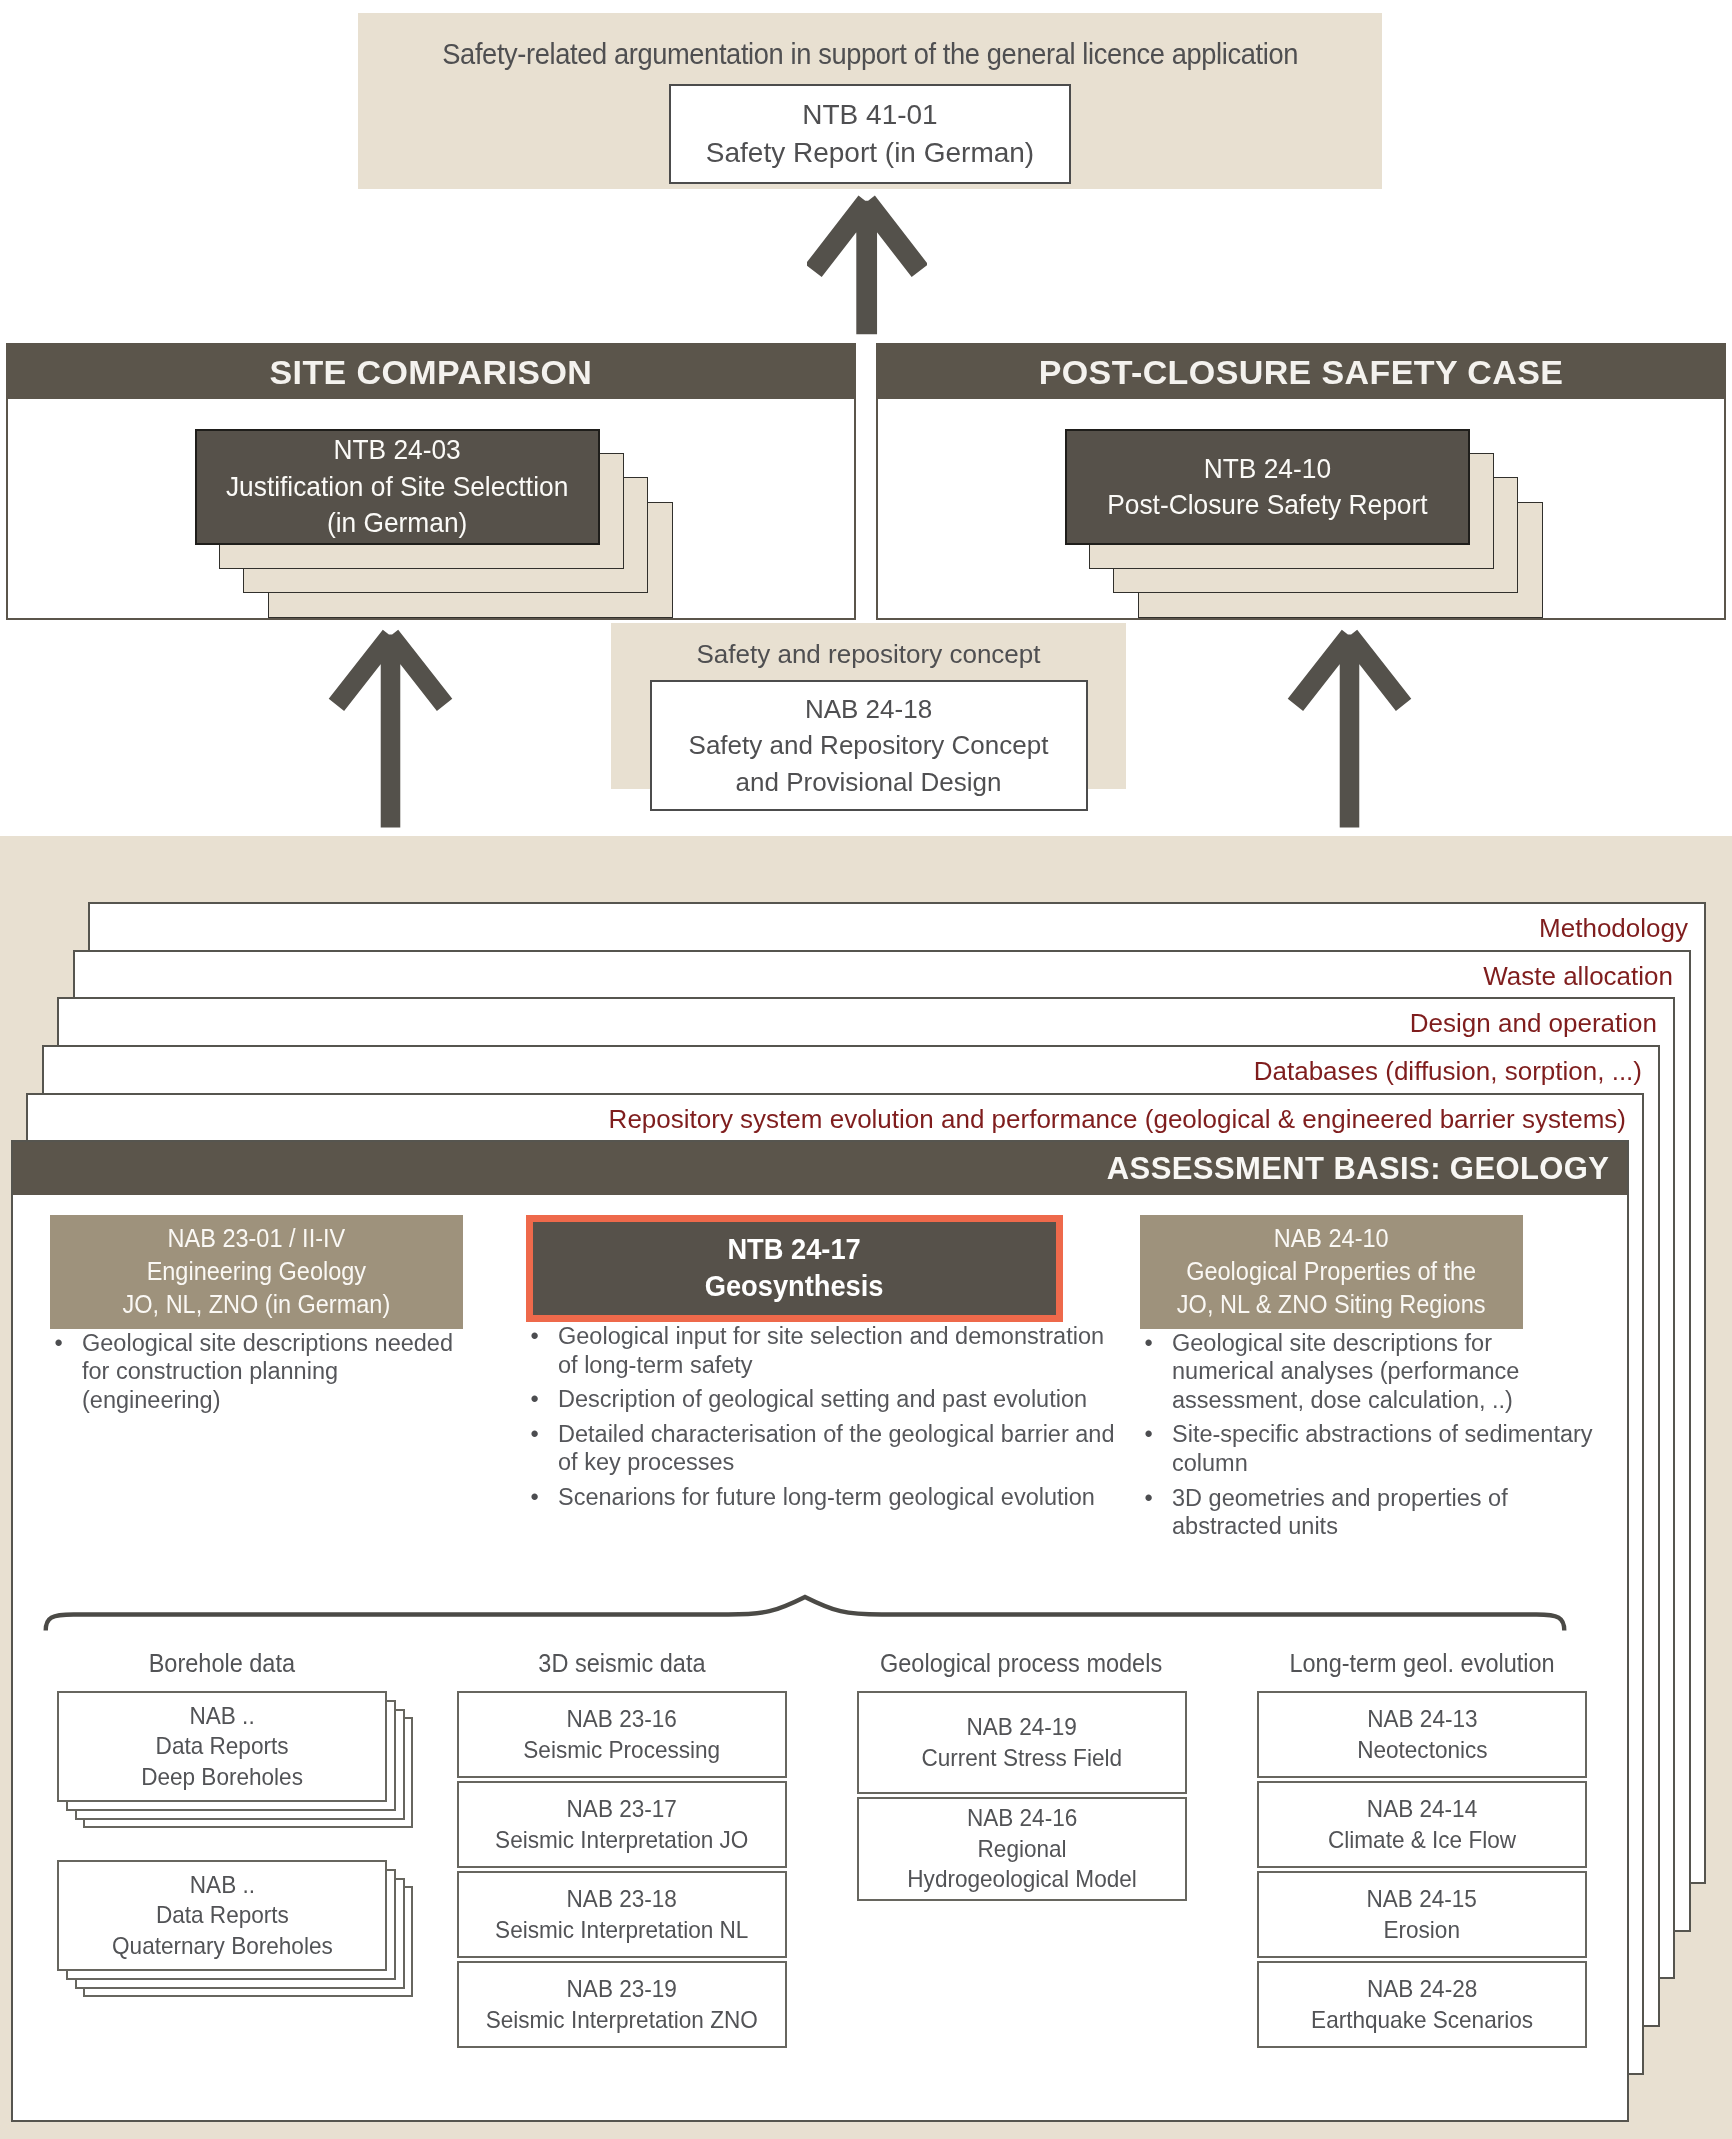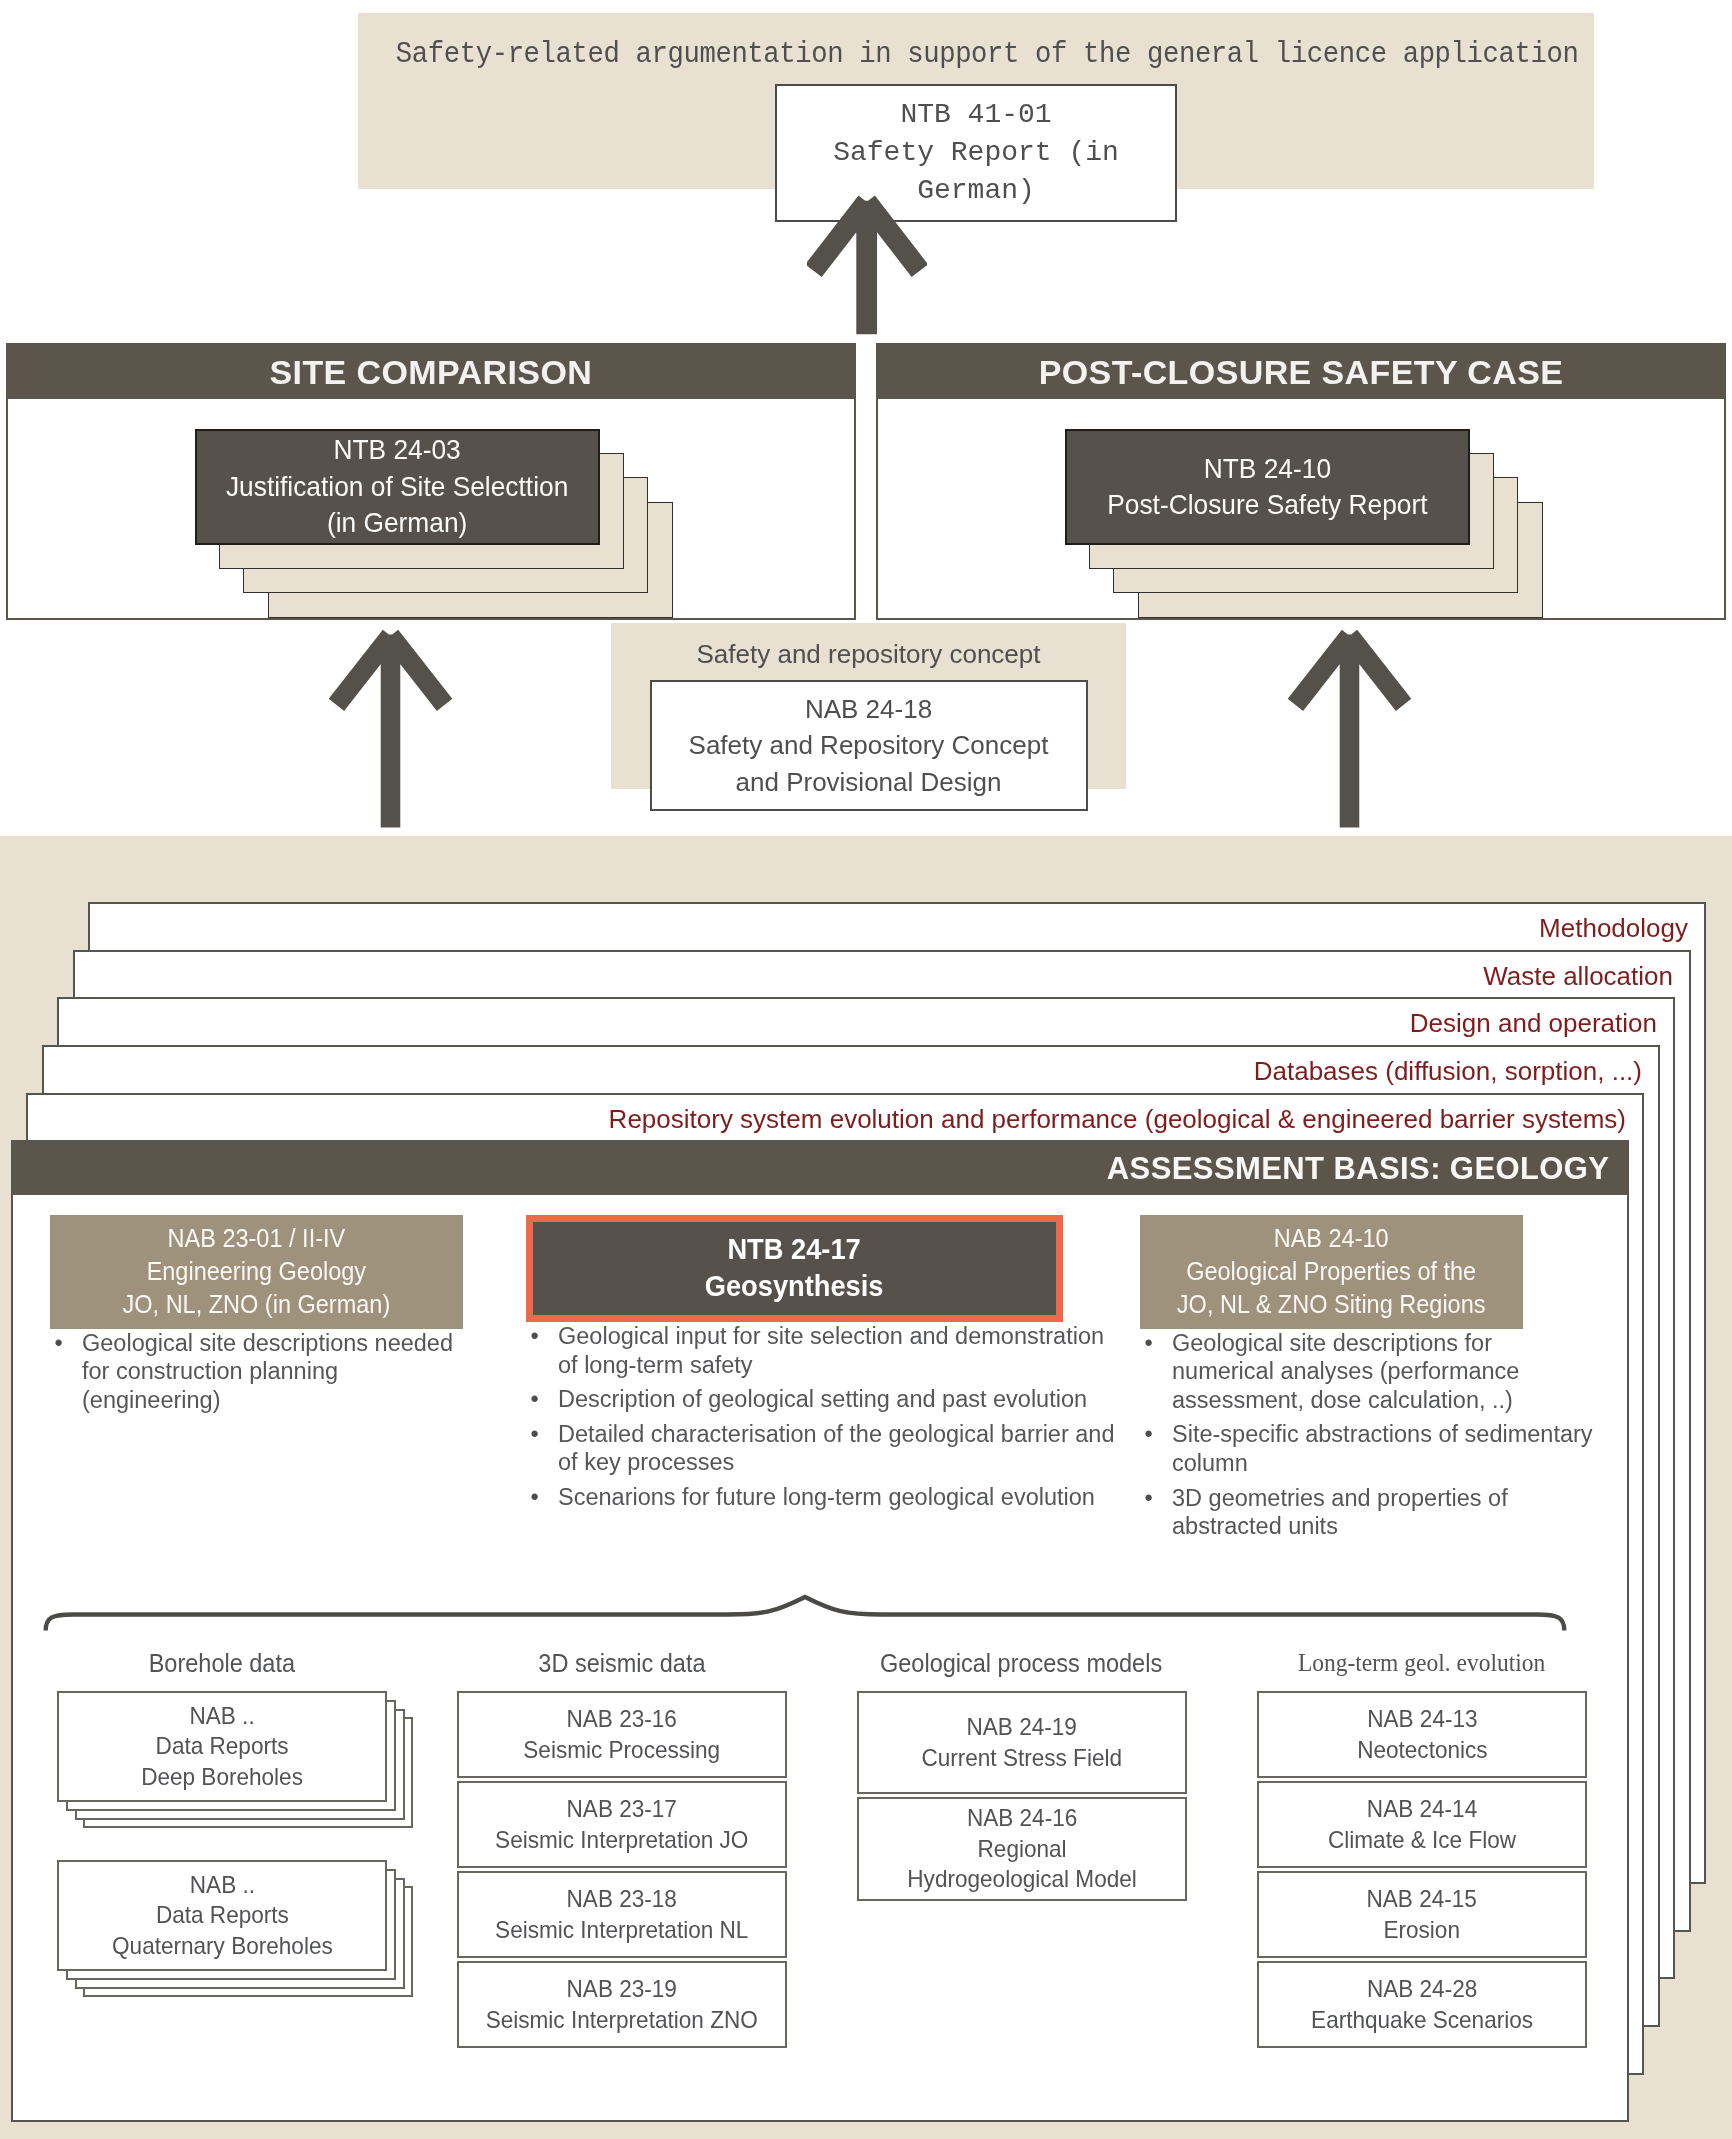--- a/index.html
+++ b/index.html
@@ -1,21 +1,21 @@
 <!DOCTYPE html>
 <html style="font-size:11.7px"><head>
 <meta charset="utf-8">
 <style>
   html,body{margin:0;padding:0;background:#fff;}
   .page{position:relative;width:1732px;height:2140px;background:#ffffff;overflow:hidden;
         font-family:"Liberation Sans","DejaVu Sans",sans-serif;color:#55565a;}
   .cx{display:inline-block;transform:scaleX(.94);transform-origin:50% 50%;}
 
   
-  .banner{position:absolute;left:358px;top:13px;width:1236px;height:176px;background:#e8e0d1;text-align:center;font-family:Liberation Mono, monospace;}
+  .banner{position:absolute;left:358px;top:13px;width:1024px;height:176px;background:#e8e0d1;text-align:center;}
   .banner-title{margin-top:25px;font-size:29px;color:#4f4f51;letter-spacing:-0.4px;white-space:nowrap;}
   .report-box{width:389px;margin:13px auto 0;background:#fff;border:2.2px solid #4c4c4c;
               padding:10.3px 4.4px;font-size:28px;line-height:1.35;color:#4f4f51;}
 
   
   .arrow{position:absolute;}
 
   
   .section{position:absolute;top:343px;width:850px;height:277px;background:#fff;border:2.9px solid #5b554b;box-sizing:border-box;}
   .section-header{height:54px;line-height:54px;background:#5b554b;color:#f4f2ee;font-size:34px;font-weight:bold;
@@ -189,21 +189,21 @@
         </div>
       </div>
 
       <svg class="brace" width="1532" height="38" viewBox="0 0 2090 52">
         <path d="M6 50 C6 32 14 28 44 28 L940 28 C990 28 1005 24 1045 4 C1085 24 1100 28 1150 28 L2046 28 C2076 28 2084 32 2084 50" fill="none" stroke="#4b4a46" stroke-width="6"></path>
       </svg>
 
       <div class="group-header" style="left:44px;"><span class="cx">Borehole data</span></div>
       <div class="group-header" style="left:444px;"><span class="cx">3D seismic data</span></div>
       <div class="group-header" style="left:843px;"><span class="cx">Geological process models</span></div>
-      <div class="group-header" style="left:1244px;font-family:Liberation Serif, serif;"><span class="cx">Long-term geol. evolution</span></div>
+      <div class="group-header" style="left:1244px;"><span class="cx">Long-term geol. evolution</span></div>
 
       <div class="cards-grid">
 
         <div class="col-stack">
           <div class="stack">
             <div class="ghost" style="left:26px;top:26px;"></div>
             <div class="ghost" style="left:17.6px;top:17.6px;"></div>
             <div class="ghost" style="left:8.8px;top:8.8px;"></div>
             <div class="mini-card">
               <span class="cx">

